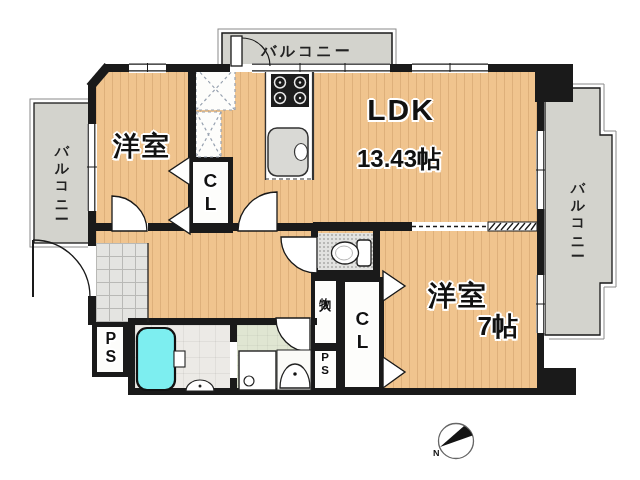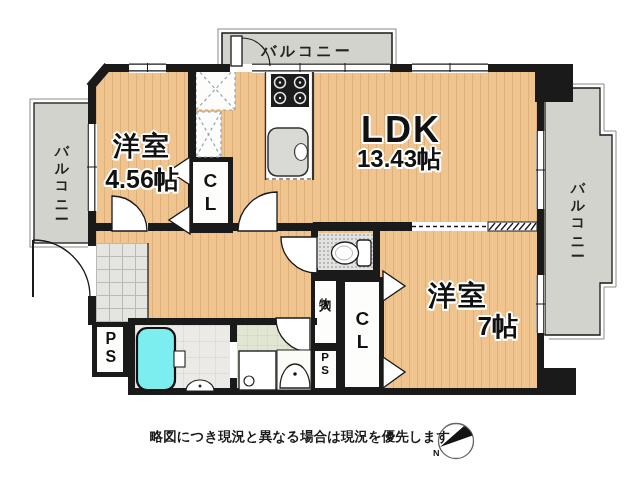--- a/index.html
+++ b/index.html
@@ -229,32 +229,30 @@
     </g>
 
     <g>
       <circle cx="456" cy="441" r="17.5" fill="#fff" stroke="#666" stroke-width="1.3"></circle>
       <path d="M440 447 L464 426 A 17.5 17.5 0 0 1 472.5 435.5 Z" fill="#141414"></path>
       <text x="433" y="456" font-size="9" font-weight="bold" fill="#111">N</text>
     </g>
   </svg>
 
   <div class="lbl ctr" style="left:92px;top:132px;width:100px;font-size:27px;letter-spacing:2px;">洋室</div>
-  <div class="lbl ctr" style="left:82px;top:166px;width:120px;font-size:25px;">4.56帖</div>
-
-  <div class="lbl ctr" style="left:341px;top:111px;width:120px;font-size:36px;letter-spacing:2px;">LDK</div>
+
+  <div class="lbl ctr" style="left:341px;top:94px;width:120px;font-size:30px;letter-spacing:2px;">LDK</div>
   <div class="lbl ctr" style="left:319px;top:146px;width:160px;font-size:24px;">13.43帖</div>
 
   <div class="lbl ctr" style="left:398px;top:281px;width:120px;font-size:28px;letter-spacing:2px;">洋室</div>
   <div class="lbl ctr" style="left:398px;top:313px;width:120px;font-size:26px;text-align:right;">7帖</div>
 
   <div class="lbl vtext" style="left:210px;top:170px;font-size:19px;transform:translateX(-50%);">CL</div>
   <div class="lbl vtext" style="left:362px;top:308px;font-size:19px;transform:translateX(-50%);">CL</div>
   <div class="lbl vtext" style="left:325px;top:288px;font-size:12px;transform:translateX(-50%);letter-spacing:1px;">物入</div>
   <div class="lbl vtext" style="left:110px;top:330px;font-size:16px;transform:translateX(-50%);letter-spacing:1px;">PS</div>
   <div class="lbl vtext" style="left:325px;top:351px;font-size:11.5px;transform:translateX(-50%);letter-spacing:1px;">PS</div>
 
   <div class="lbl ctr plain" style="left:222px;top:43px;width:170px;font-size:15px;letter-spacing:3px;font-weight:bold;color:#222;">バルコニー</div>
   <div class="lbl vjp plain" style="left:62px;top:135px;font-size:14px;transform:translateX(-50%);color:#222;">バルコニー</div>
   <div class="lbl vjp plain" style="left:578px;top:172px;font-size:14px;transform:translateX(-50%);color:#222;">バルコニー</div>
 
-  <div class="lbl ctr plain" style="left:40px;top:430px;width:520px;font-size:13.5px;color:#1a1a1a;">略図につき現況と異なる場合は現況を優先します</div>
 </div>
 
 </body></html>

